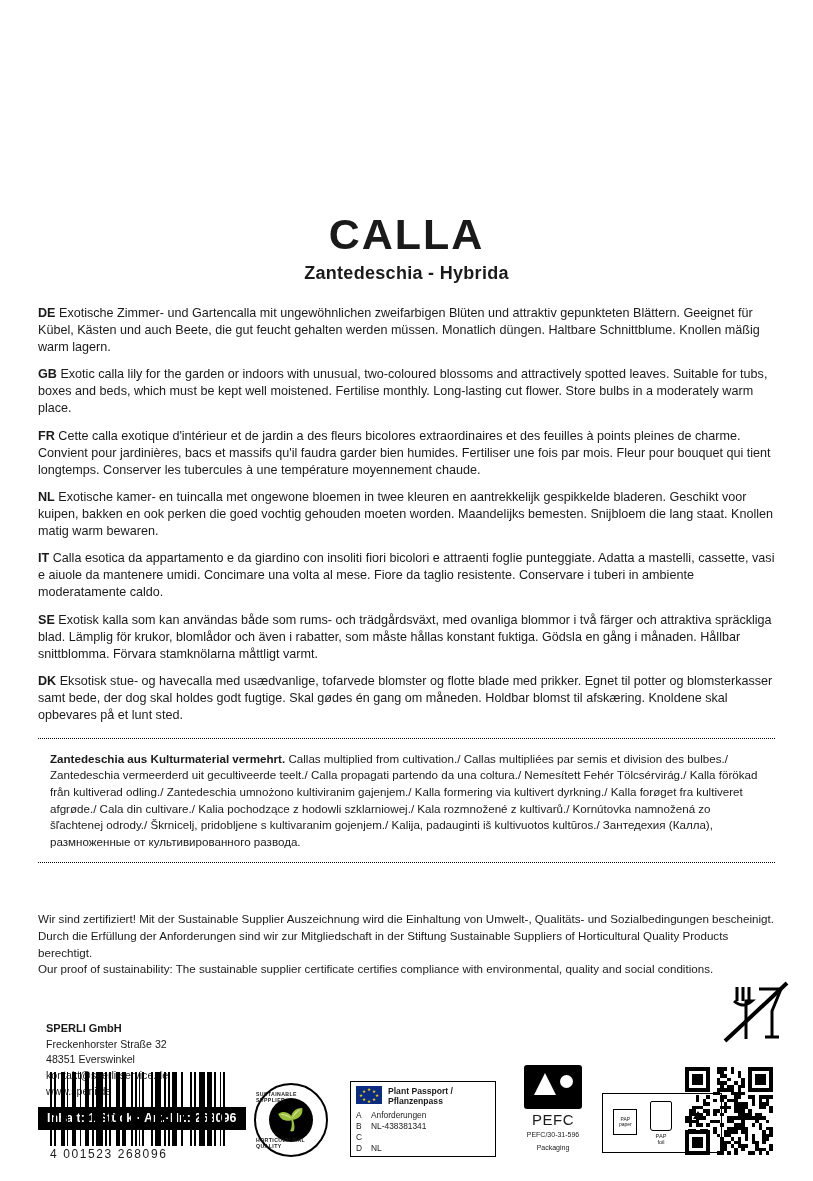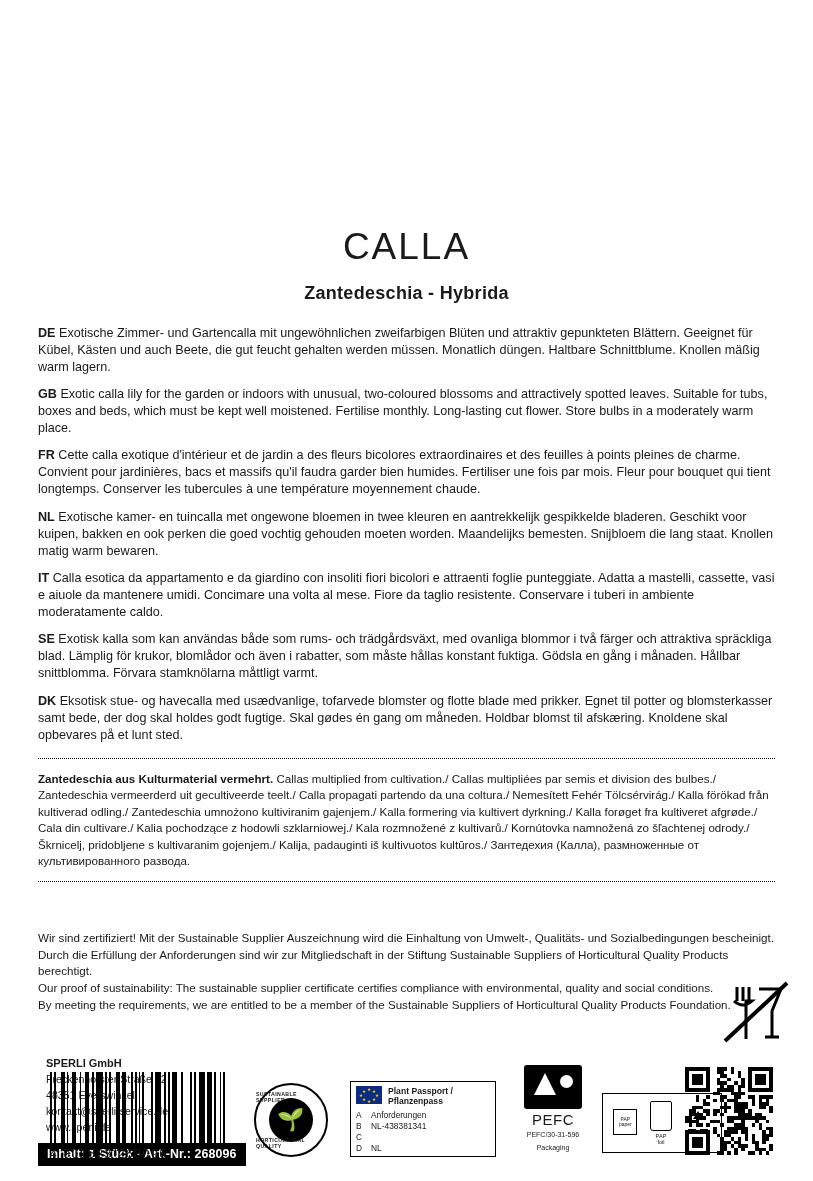--- a/index.html
+++ b/index.html
@@ -19,25 +19,25 @@
     height: 1181px;
     padding: 0 32px;
   }
 
   
   .title-block {
     text-align: center;
     padding-top: 212px;
   }
   .title {
-    font-size: 37px;
+    font-size: 43px;
     letter-spacing: 2px;
-    font-weight: 400;
+    font-weight: 700;
     line-height: 1.05;
-    margin: 16px;
+    margin: 0;
   }
   .subtitle {
     font-size: 18px;
     font-weight: bold;
     margin: 6px 0 0 0;
     letter-spacing: 0.3px;
   }
 
   
   .descriptions {
@@ -65,21 +65,21 @@
   .sep2 { margin: 11px 6px 0 6px; }
 
   
   .cultivation {
     padding: 0 6px;
     margin-top: 9px;
   }
   .cultivation p {
     font-size: 11.6px;
     line-height: 1.43;
-    margin: 0;
+    margin: 12px;
   }
   .cultivation b { font-weight: bold; }
 
   
   .sustain {
     padding: 0 6px;
     margin-top: 48px;
   }
   .sustain p {
     font-size: 11.6px;
@@ -355,21 +355,20 @@
     </p>
   </div>
 
   <hr class="dotted sep2">
 
   
   <div class="sustain">
     <p>Wir sind zertifiziert! Mit der Sustainable Supplier Auszeichnung wird die Einhaltung von Umwelt-, Qualitäts- und Sozialbedingungen bescheinigt.</p>
     <p>Durch die Erfüllung der Anforderungen sind wir zur Mitgliedschaft in der Stiftung Sustainable Suppliers of Horticultural Quality Products berechtigt.</p>
     <p>Our proof of sustainability: The sustainable supplier certificate certifies compliance with environmental, quality and social conditions.</p>
-    <p>By meeting the requirements, we are entitled to be a member of the Sustainable Suppliers of Horticultural Quality Products Foundation.</p>
   </div>
 
   
   <div class="company">
     <div class="cname">SPERLI GmbH</div>
     <div>Freckenhorster Straße 32</div>
     <div>48351 Everswinkel</div>
     <div>kontakt@sperli-service.de</div>
     <div>www.sperli.de</div>
   </div>

